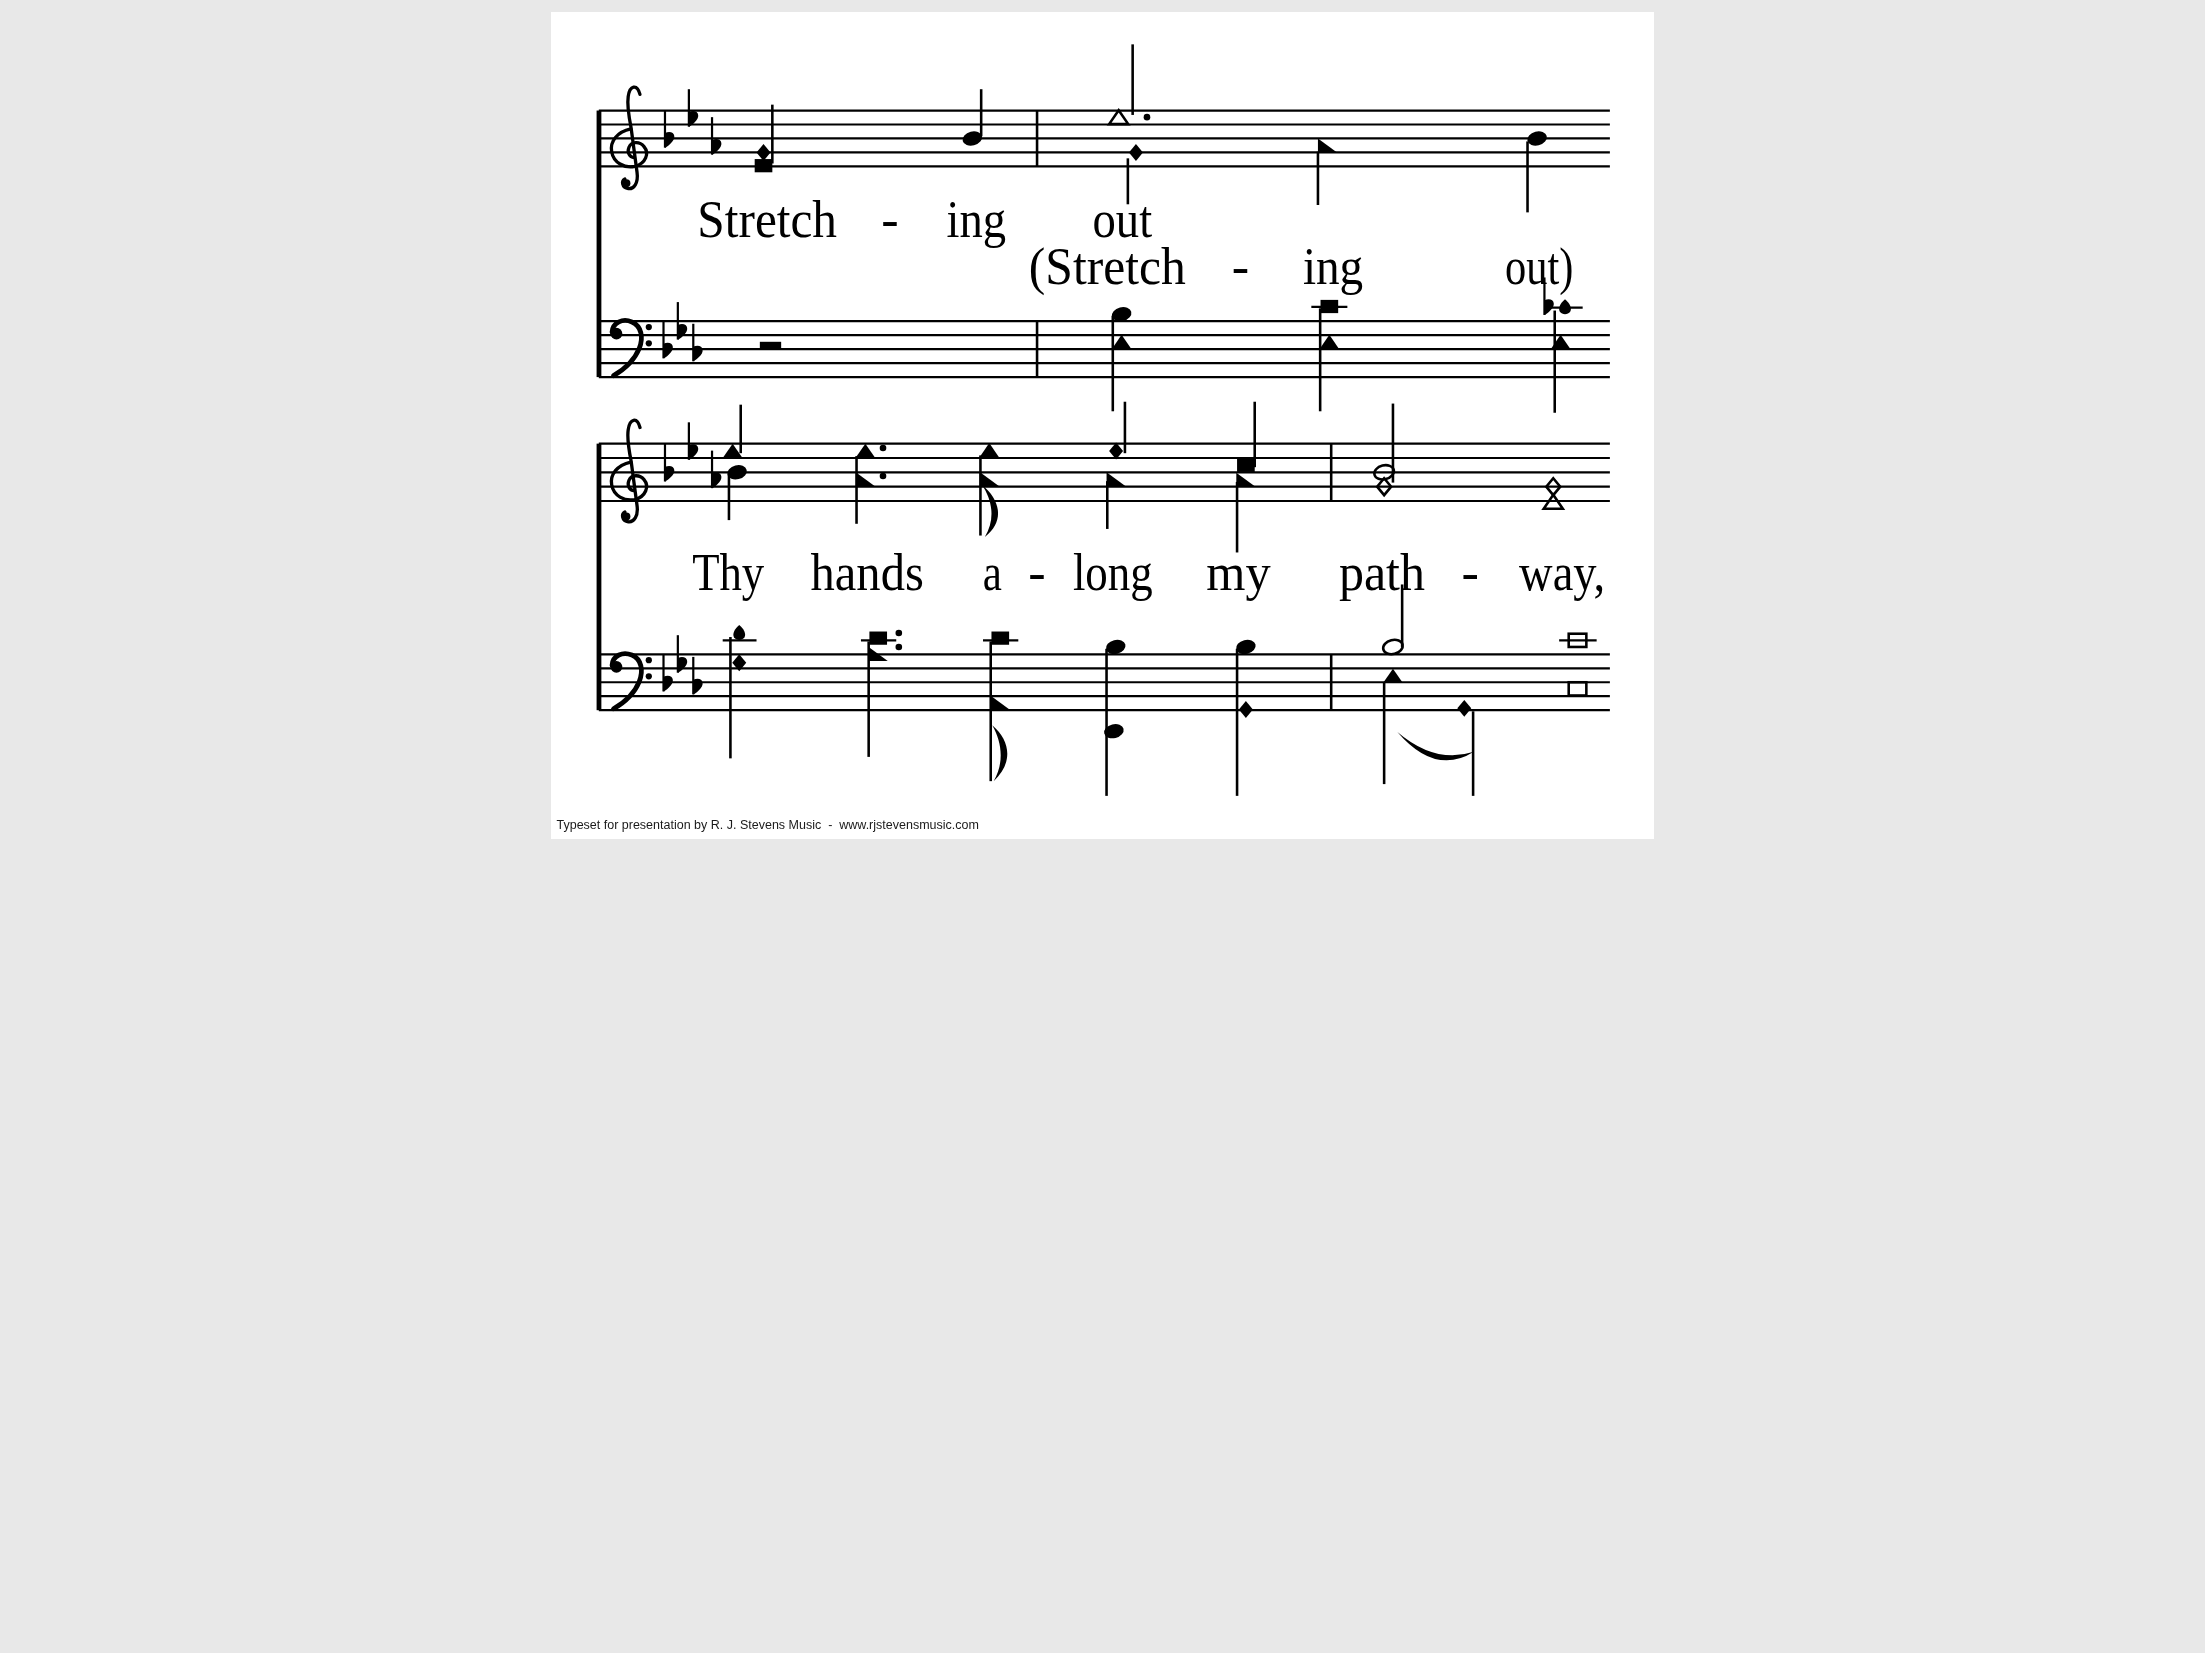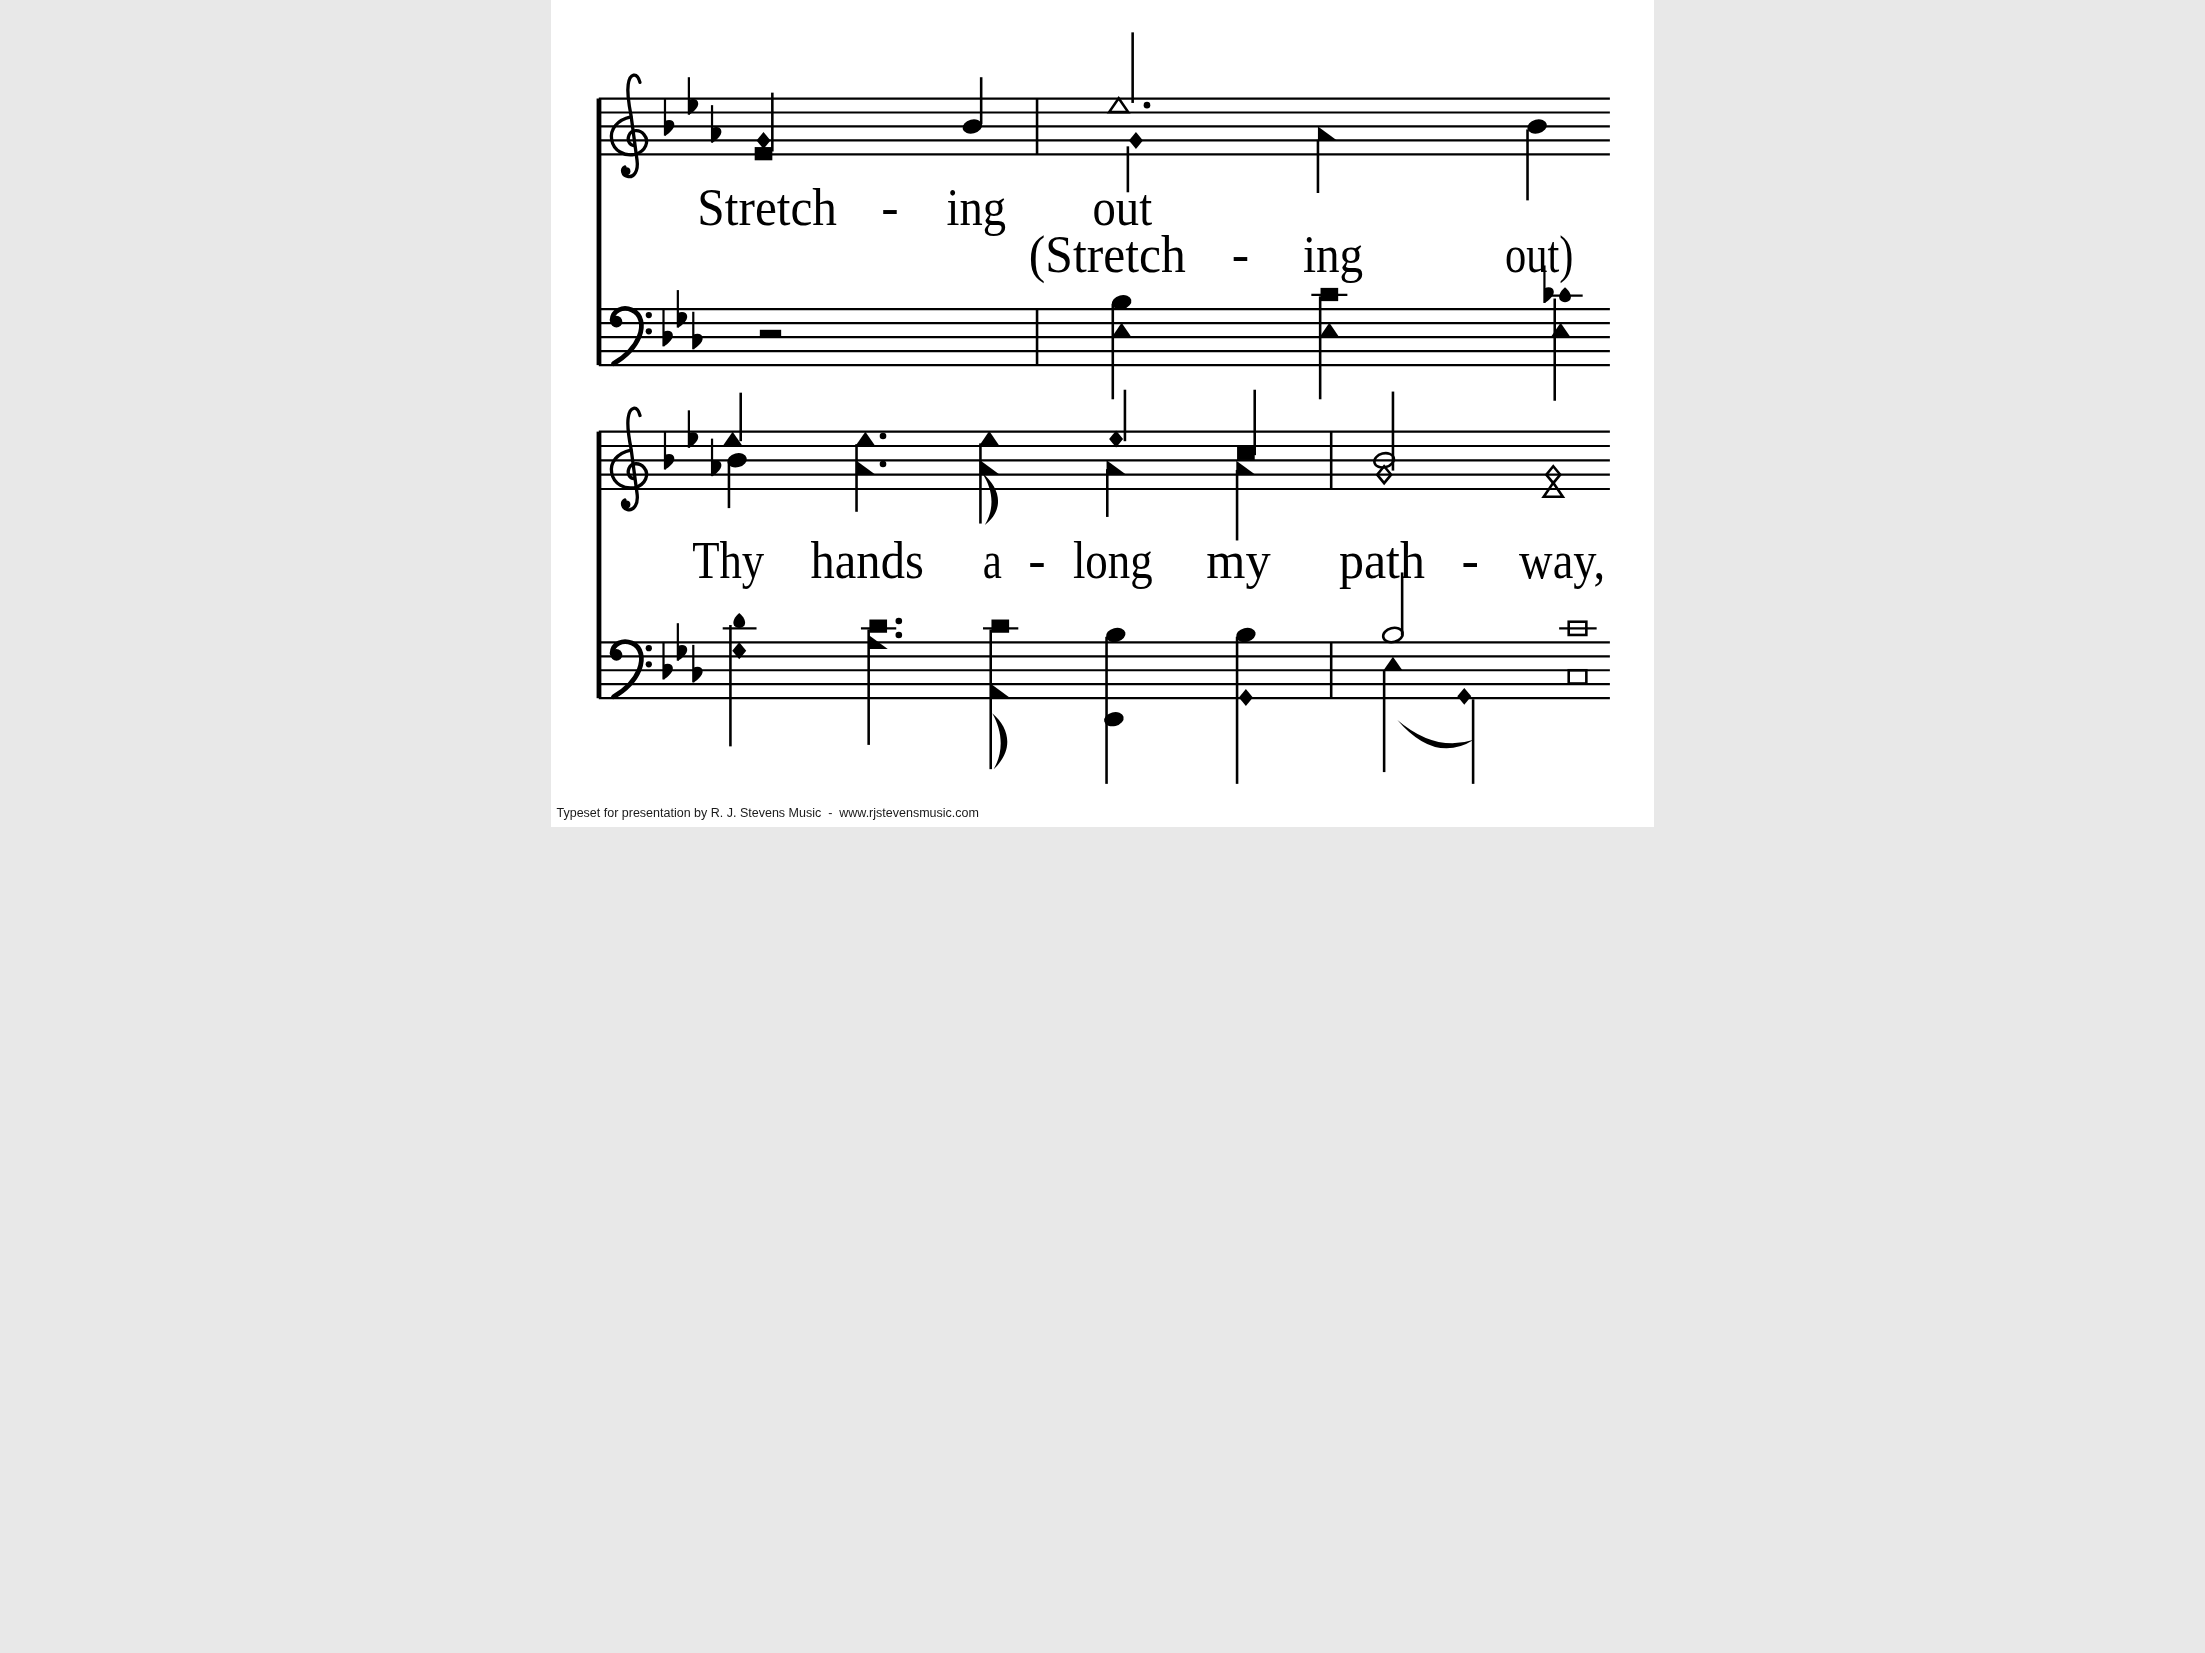--- a/index.html
+++ b/index.html
@@ -1,16 +1,16 @@
 <!DOCTYPE html>
 <html style="font-size:11.8px"><head>
 <meta charset="utf-8">
 <style>
   html,body{margin:0;padding:0;background:#e8e8e8;font-family:"Liberation Sans",sans-serif;}
-  .page{position:relative;width:100%;max-width:1103px;margin:0 auto;background:#ffffff;}
+  .page{position:relative;width:100%;max-width:1103px;margin:12px auto;background:#ffffff;}
   svg{display:block;width:100%;height:auto;background:#ffffff;}
   .footer{font-family:"Liberation Sans",sans-serif;white-space:pre;}
   .lyric{font-family:"Liberation Serif","DejaVu Serif",serif;}
 </style>
 </head>
 <body>
 
 <div class="page">
   <svg id="score-svg" viewBox="0 0 3000 2250" xmlns="http://www.w3.org/2000/svg">
     <g id="score-root">

